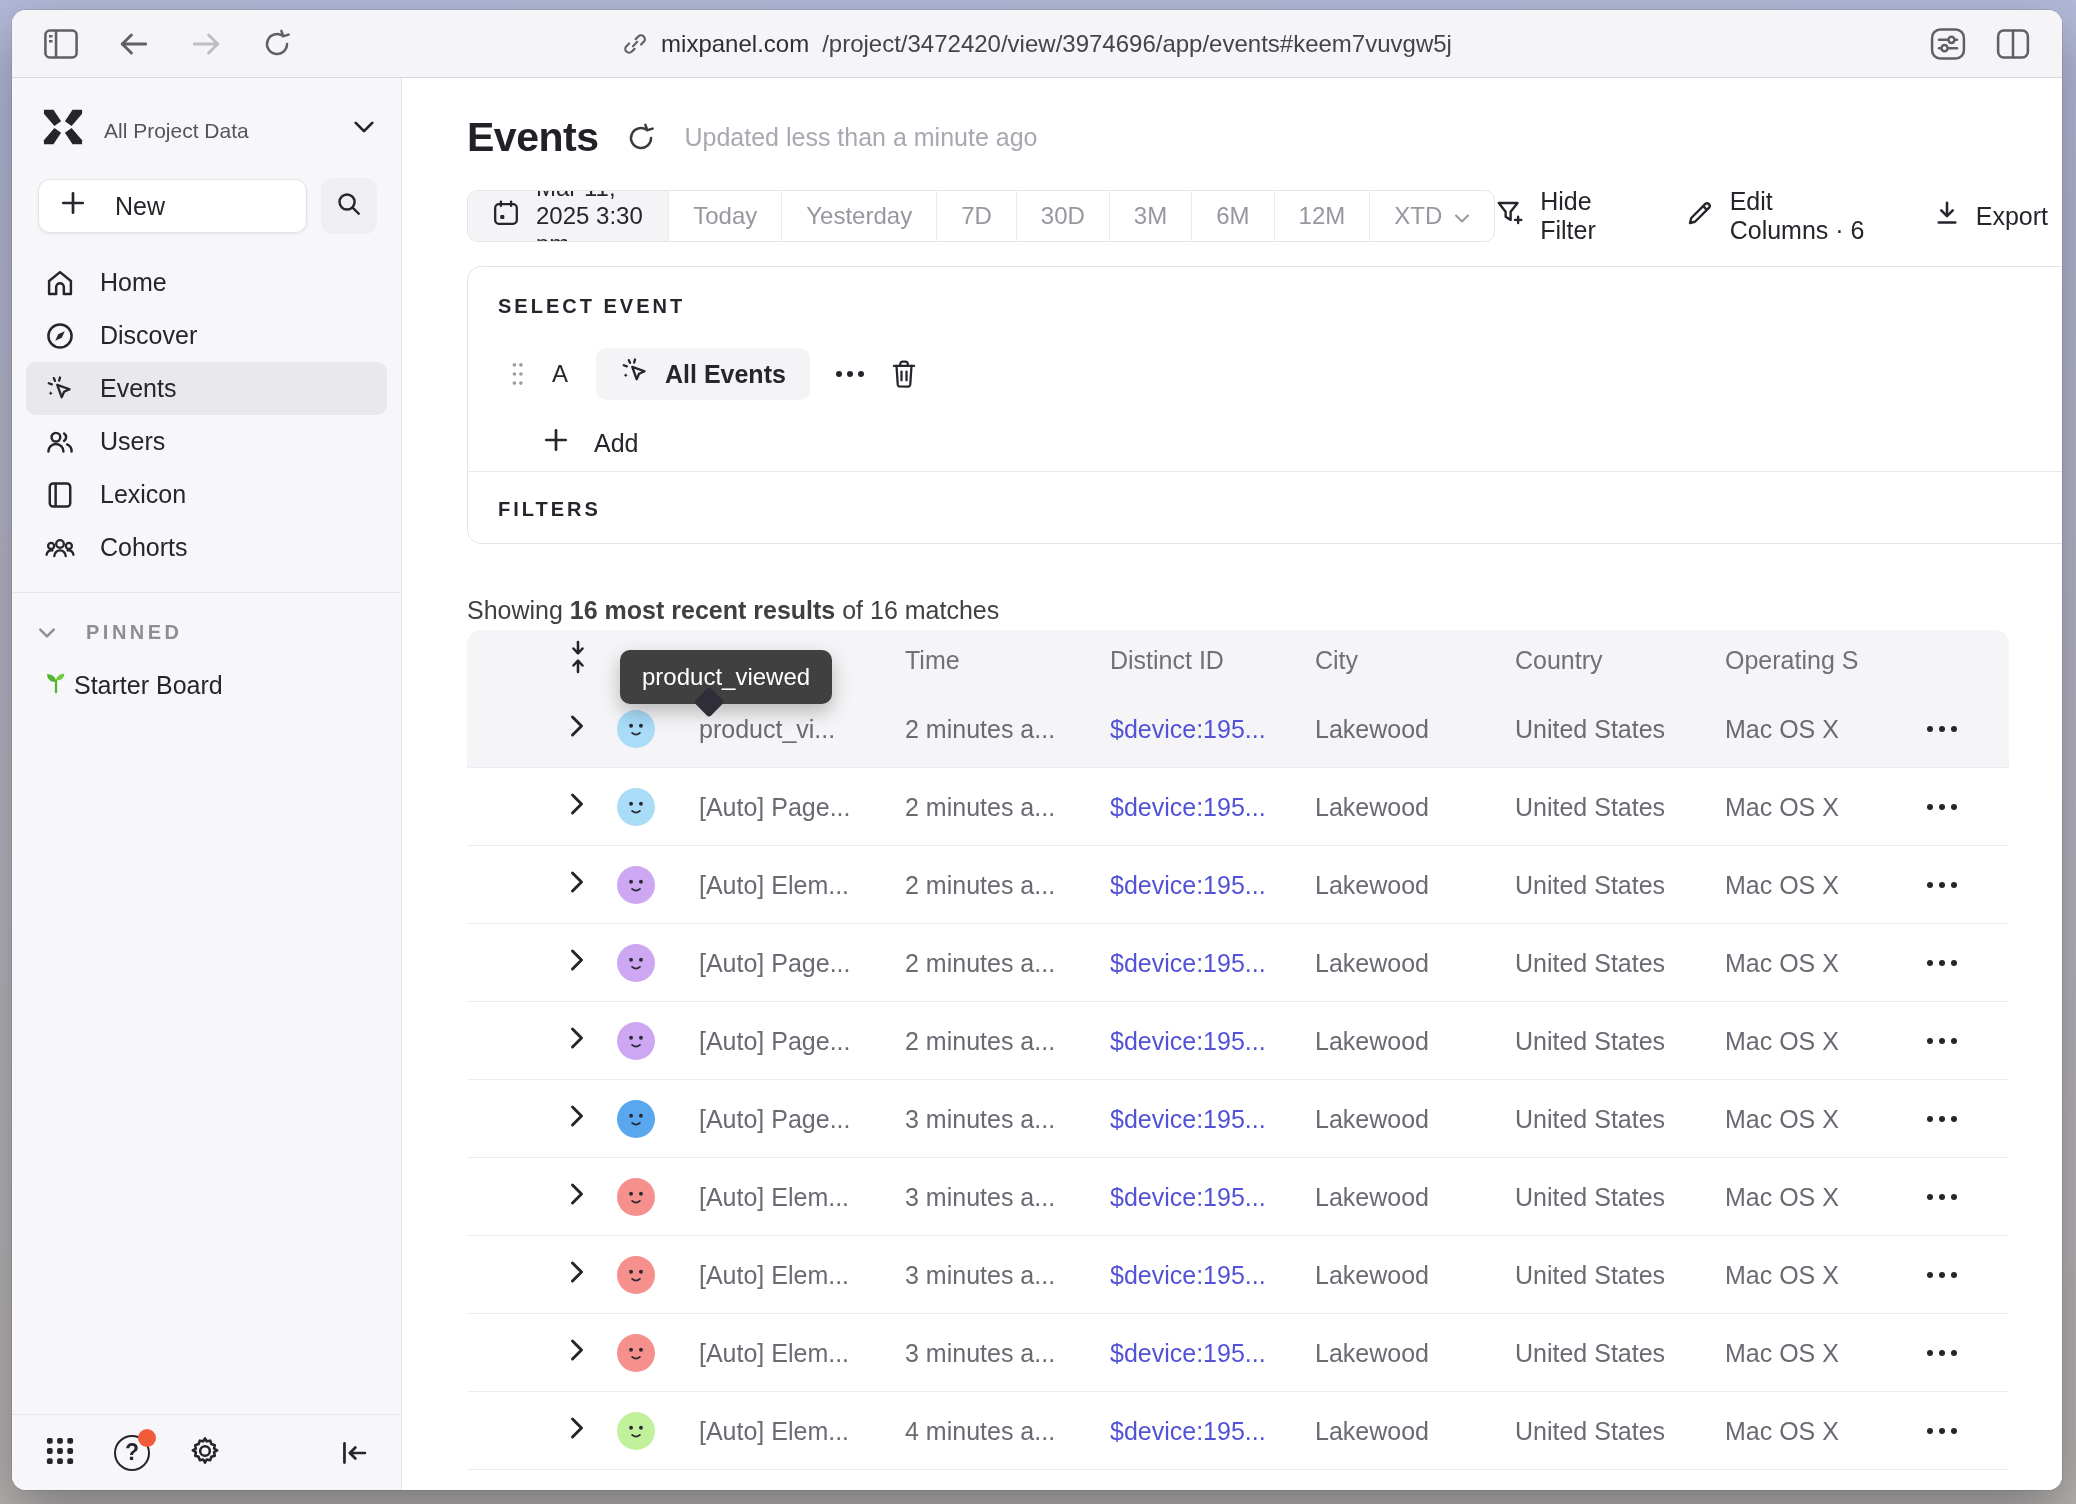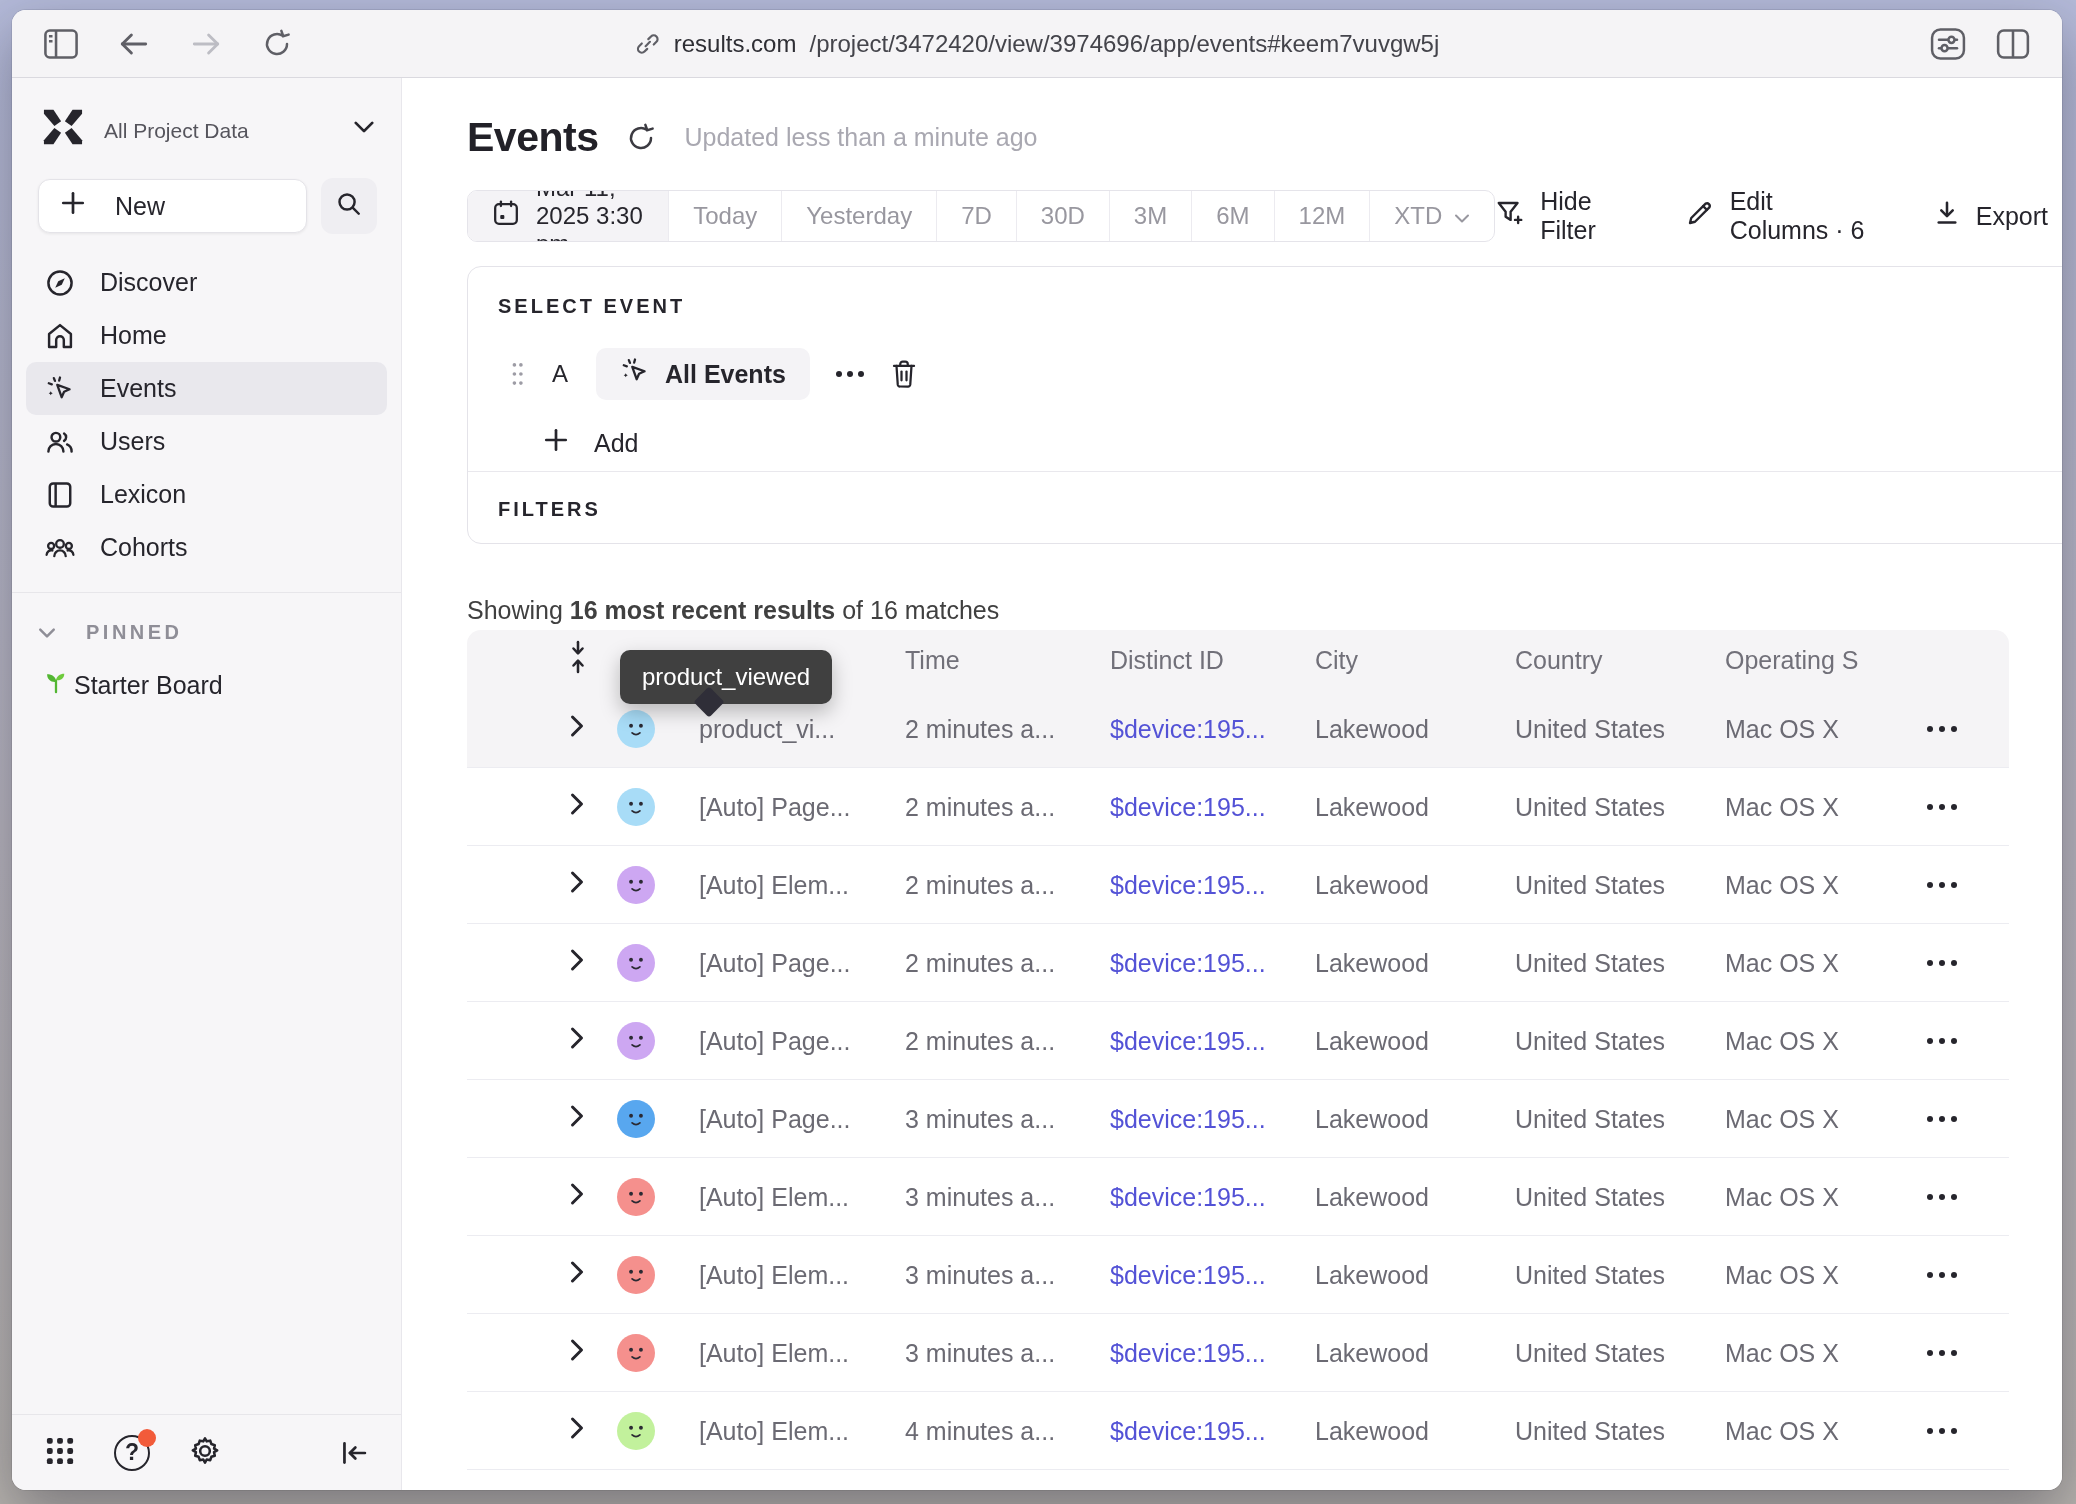--- a/index.html
+++ b/index.html
@@ -161,21 +161,21 @@
       </span>
     </div>
     <div class="url-box">
       <span>
         <svg width="26" height="26" viewBox="0 0 24 24" fill="none" stroke="#5f5f66" stroke-width="2" stroke-linecap="round">
             <path d="M10 14 L14 10"></path>
             <path d="M12.5 7.5 l2.5-2.5 a3.5 3.5 0 0 1 5 5 L17.5 12.5"></path>
             <path d="M11.5 16.5 L9 19 a3.5 3.5 0 0 1 -5-5 l2.5-2.5"></path>
           </svg>
       </span>
-      <span class="url-domain">results.com</span>
+      <span class="url-domain">mixpanel.com</span>
         <span class="url-path">/project/3472420/view/3974696/app/events#keem7vuvgw5j</span>
     </div>
     <div class="chrome-right">
       <span>
         <svg width="36" height="34" viewBox="0 0 26 24" fill="none" stroke="currentColor" stroke-width="1.8" stroke-linecap="round">
             <rect x="1.5" y="1.5" width="23" height="21" rx="6"></rect>
             <line x1="6.5" y1="9" x2="19.5" y2="9"></line>
             <circle cx="15.5" cy="9" r="2.2" fill="#f5f4f6"></circle>
             <line x1="6.5" y1="15" x2="19.5" y2="15"></line>
             <circle cx="10.5" cy="15" r="2.2" fill="#f5f4f6"></circle>
@@ -228,34 +228,34 @@
                 <circle cx="8.5" cy="8.5" r="5.8"></circle>
                 <line x1="13" y1="13" x2="17.5" y2="17.5"></line>
               </svg>
           </span>
         </div>
       </div>
 
       <div class="nav">
         <div class="nav-item">
           <span class="nicon">
+            <svg width="30" height="30" viewBox="0 0 22 22" fill="none" stroke="currentColor" stroke-width="1.8" stroke-linejoin="round">
+                <path d="M3 9.5 L11 3 l8 6.5 V19 h-5.2 v-5 a2.8 2.8 0 0 0 -5.6 0 v5 H3z"></path>
+              </svg>
+          </span>
+          <span>Home</span>
+        </div>
+        <div class="nav-item">
+          <span class="nicon">
             <svg width="30" height="30" viewBox="0 0 22 22" fill="none" stroke="currentColor" stroke-width="1.8">
                 <circle cx="11" cy="11" r="8.5"></circle>
                 <path d="M14.5 7.5 l-2.2 4.8 -4.8 2.2 2.2-4.8z" fill="currentColor" stroke="none"></path>
               </svg>
           </span>
           <span>Discover</span>
-        </div>
-        <div class="nav-item">
-          <span class="nicon">
-            <svg width="30" height="30" viewBox="0 0 22 22" fill="none" stroke="currentColor" stroke-width="1.8" stroke-linejoin="round">
-                <path d="M3 9.5 L11 3 l8 6.5 V19 h-5.2 v-5 a2.8 2.8 0 0 0 -5.6 0 v5 H3z"></path>
-              </svg>
-          </span>
-          <span>Home</span>
         </div>
         <div class="nav-item active">
           <span class="nicon">
             <svg width="30" height="30" viewBox="0 0 22 22" fill="none" stroke="currentColor" stroke-width="1.7" stroke-linecap="round" stroke-linejoin="round">
                 <path d="M9 8 l9 3.2 -4 1.8 -1.8 4z"></path>
                 <line x1="6.5" y1="3" x2="7.3" y2="5"></line>
                 <line x1="2.8" y1="6.8" x2="5" y2="7.6"></line>
                 <line x1="11" y1="2.6" x2="10.4" y2="4.8"></line>
                 <path d="M4.2 12.6 l.5 1 1 .5 -1 .5 -.5 1 -.5-1 -1-.5 1-.5z" fill="currentColor" stroke="none"></path>
               </svg>

